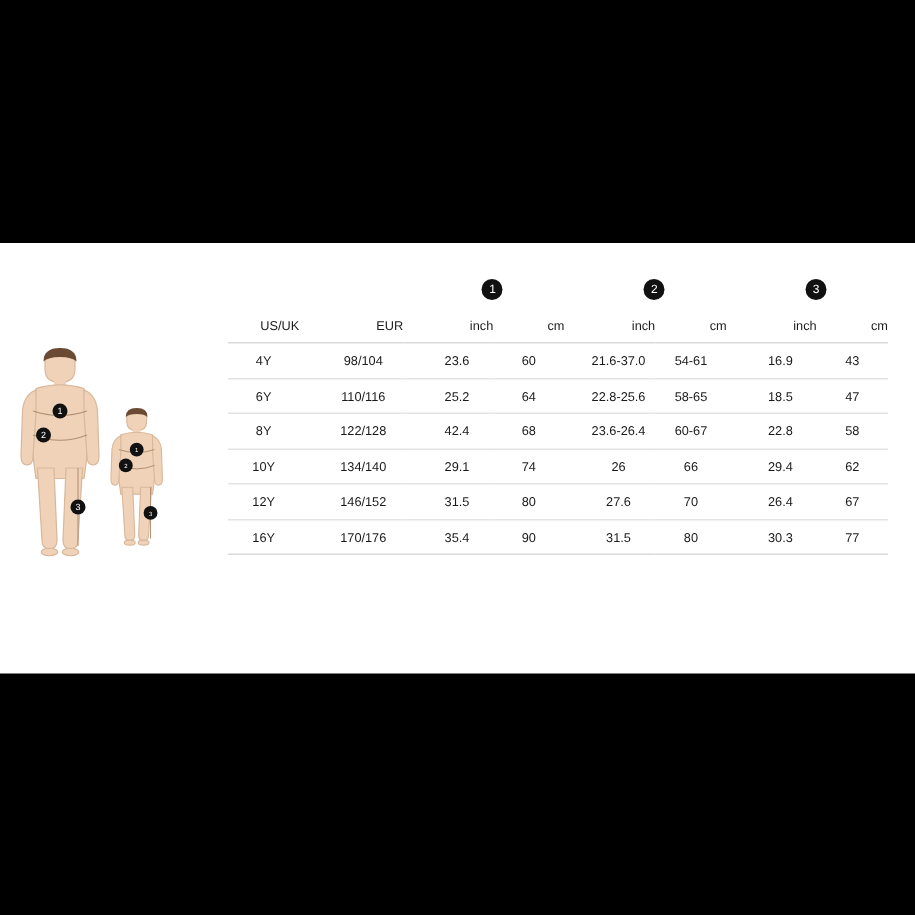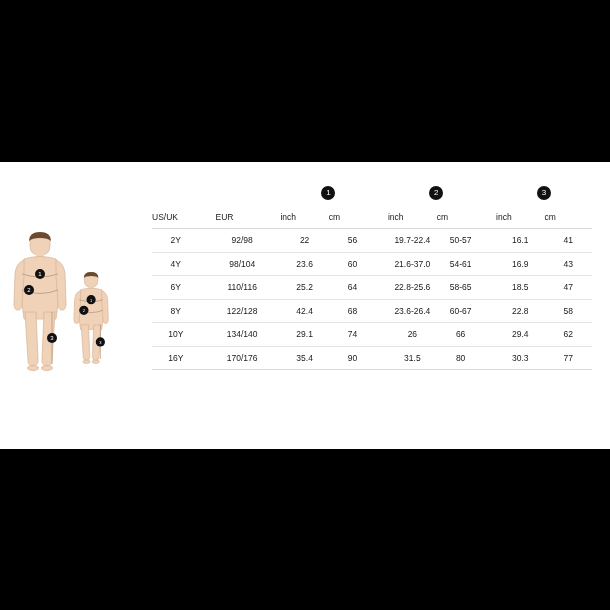--- a/index.html
+++ b/index.html
@@ -56,21 +56,21 @@
   }
 
   .grp-row td {
     height: 26px;
     vertical-align: middle;
     text-align: center;
   }
   .hdr-row td {
     height: 22px;
     vertical-align: middle;
-    text-align: left;
+    text-align: right;
     font-size: 8.5px;
     color: #1a1a1a;
     border-bottom: 1px solid #d9d9d9;
   }
   .data-row td {
     height: 22.5px;
     vertical-align: middle;
     text-align: center;
     border-bottom: 1px solid #e4e4e4;
     color: #1a1a1a;
@@ -198,33 +198,20 @@
             <td class="c-num">inch</td>
             <td class="c-num">cm</td>
             <td class="sep"></td>
             <td class="c-num">inch</td>
             <td class="c-num">cm</td>
             <td class="sep"></td>
             <td class="c-num">inch</td>
             <td class="c-num">cm</td>
           </tr>
 
-          <tr class="data-row">
-            <td class="c-usuk bold">2Y</td>
-            <td class="c-eur bold">92/98</td>
-            <td class="sep"></td>
-            <td class="c-num">22</td>
-            <td class="c-num">56</td>
-            <td class="sep"></td>
-            <td class="c-num">19.7-22.4</td>
-            <td class="c-num">50-57</td>
-            <td class="sep"></td>
-            <td class="c-num">16.1</td>
-            <td class="c-num">41</td>
-          </tr>
 
           <tr class="data-row">
             <td class="c-usuk bold">4Y</td>
             <td class="c-eur bold">98/104</td>
             <td class="sep"></td>
             <td class="c-num">23.6</td>
             <td class="c-num">60</td>
             <td class="sep"></td>
             <td class="c-num">21.6-37.0</td>
             <td class="c-num">54-61</td>
@@ -268,20 +255,33 @@
             <td class="c-num">29.1</td>
             <td class="c-num">74</td>
             <td class="sep"></td>
             <td class="c-num">26</td>
             <td class="c-num">66</td>
             <td class="sep"></td>
             <td class="c-num">29.4</td>
             <td class="c-num">62</td>
           </tr>
 
+          <tr class="data-row">
+            <td class="c-usuk bold">12Y</td>
+            <td class="c-eur bold">146/152</td>
+            <td class="sep"></td>
+            <td class="c-num">31.5</td>
+            <td class="c-num">80</td>
+            <td class="sep"></td>
+            <td class="c-num">27.6</td>
+            <td class="c-num">70</td>
+            <td class="sep"></td>
+            <td class="c-num">26.4</td>
+            <td class="c-num">67</td>
+          </tr>
 
 
           <tr class="data-row">
             <td class="c-usuk bold">16Y</td>
             <td class="c-eur bold">170/176</td>
             <td class="sep"></td>
             <td class="c-num">35.4</td>
             <td class="c-num">90</td>
             <td class="sep"></td>
             <td class="c-num">31.5</td>

